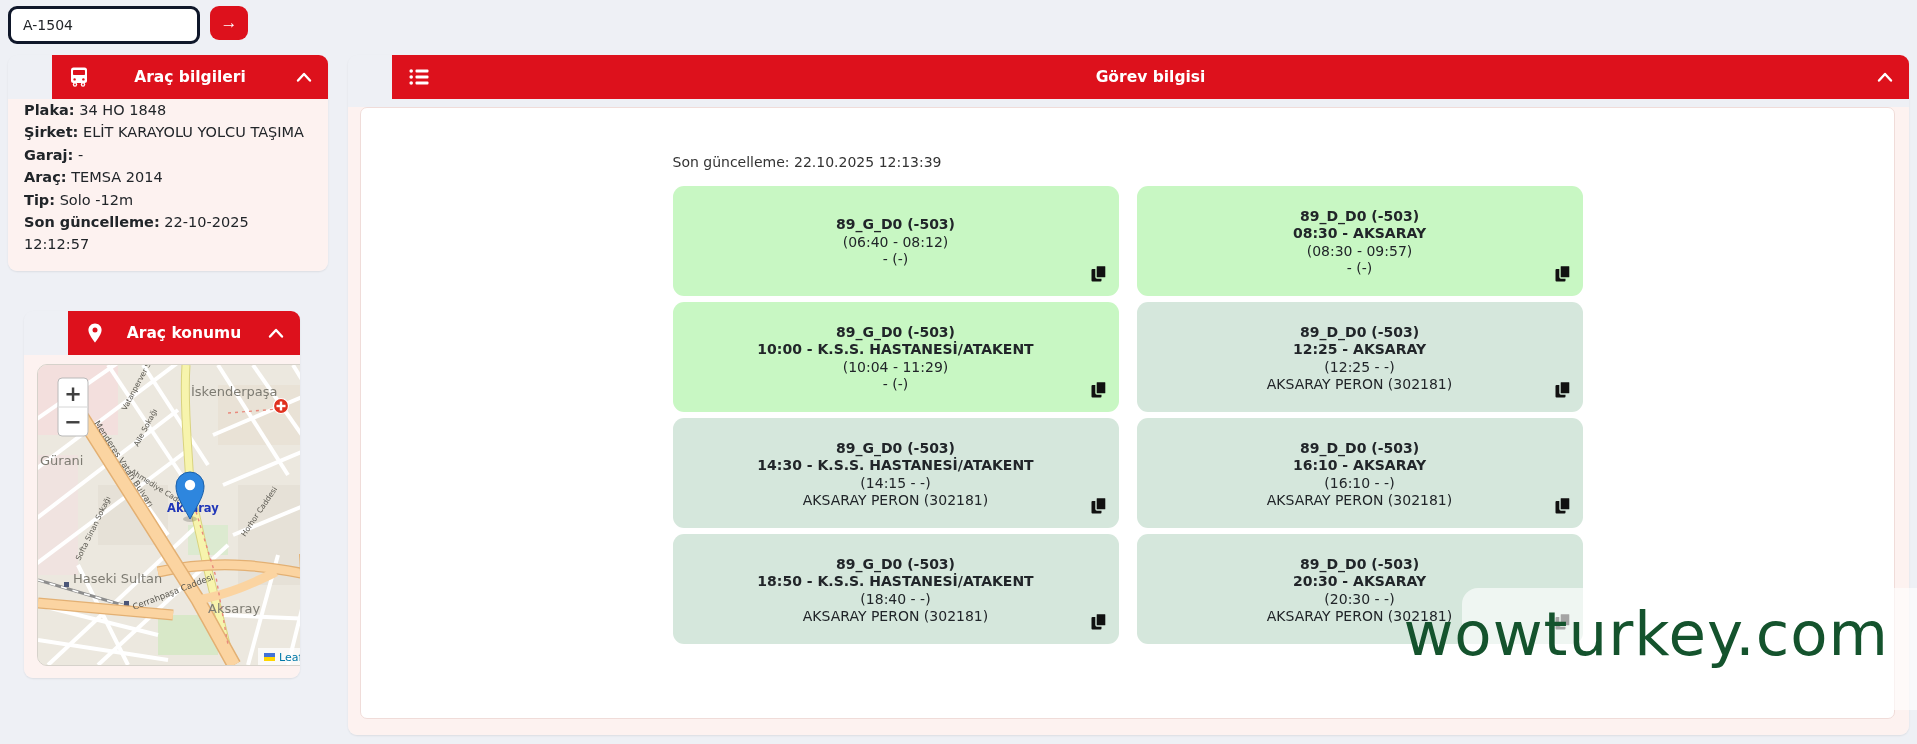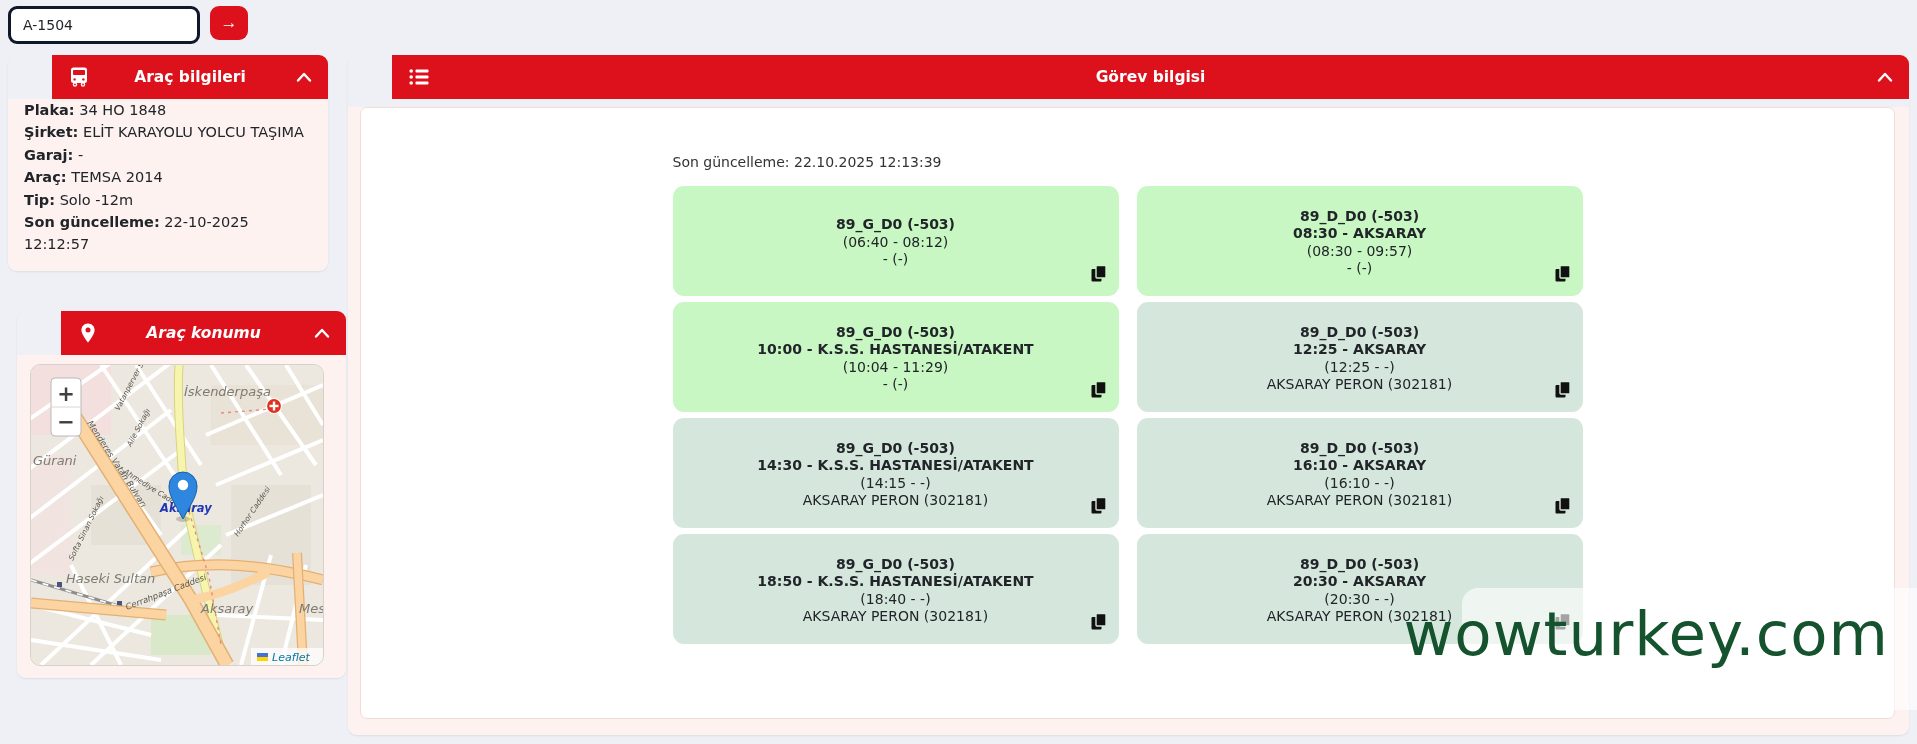--- a/index.html
+++ b/index.html
@@ -24,21 +24,21 @@
   .hdr-chevron { position:absolute; right:16px; top:50%; transform:translateY(-50%); width:16px; height:12px; cursor:pointer; }
   .panel-body { background:#fdf2f0; }
 
   
   #vehicle-panel { left:8px; top:55px; width:320px; }
   #vehicle-panel .panel-body { padding:0 16px 15px 16px; }
   .info-line { font-size:14.5px; line-height:22.4px; color:#212529; }
   .info-line b { font-weight:bold; }
 
   
-  #location-panel { left:17px; top:311px; width:329px;font-style:italic; }
+  #location-panel { left:24px; top:311px; width:276px; }
   #location-panel .panel-body { padding:9px 13px 12px 13px; }
   .map-box { position:relative; width:294px; height:302px; border-radius:10px; overflow:hidden;
              border:1px solid #d6d2cb; background:#efebe2; }
   .map-box svg { display:block; }
 
   
   #task-panel { left:348px; top:55px; width:1561px; height:680px; }
   #task-panel .panel-body { height:636px; }
   .task-inner { margin:8px 14px 0 12px; height:612px; background:#fff;
                 border:1px solid #f0dcd9; border-radius:7px; }

